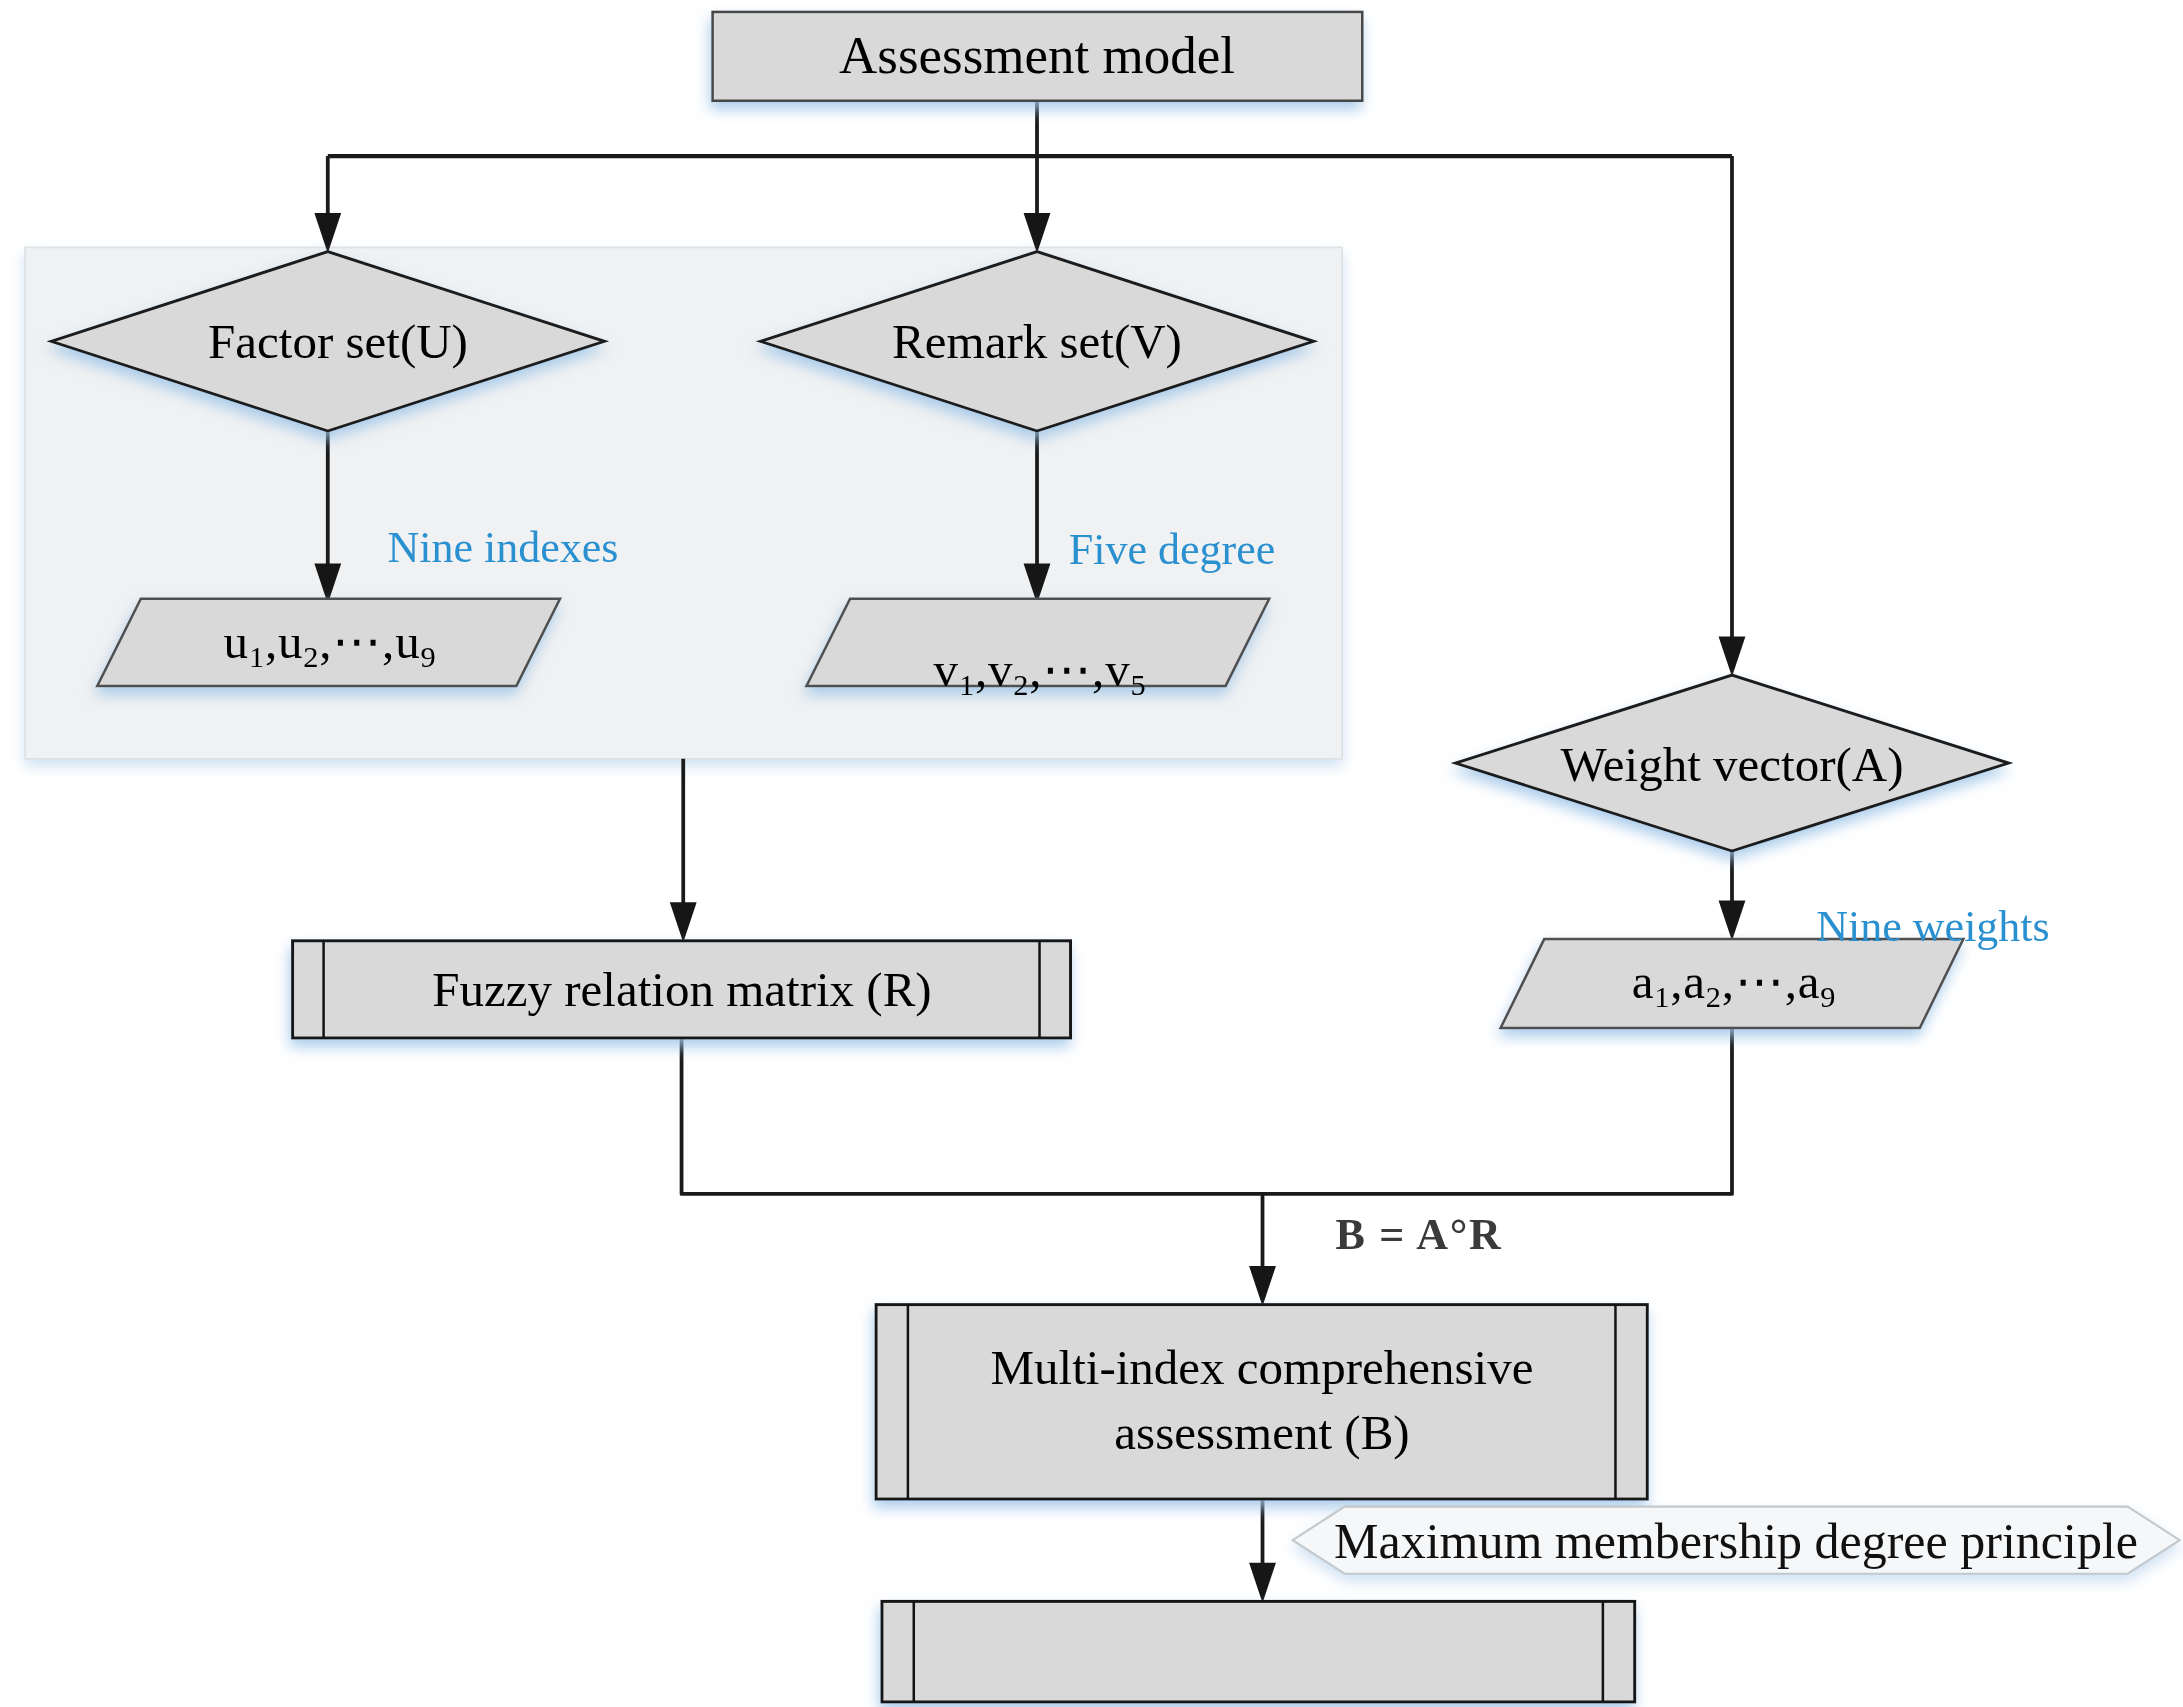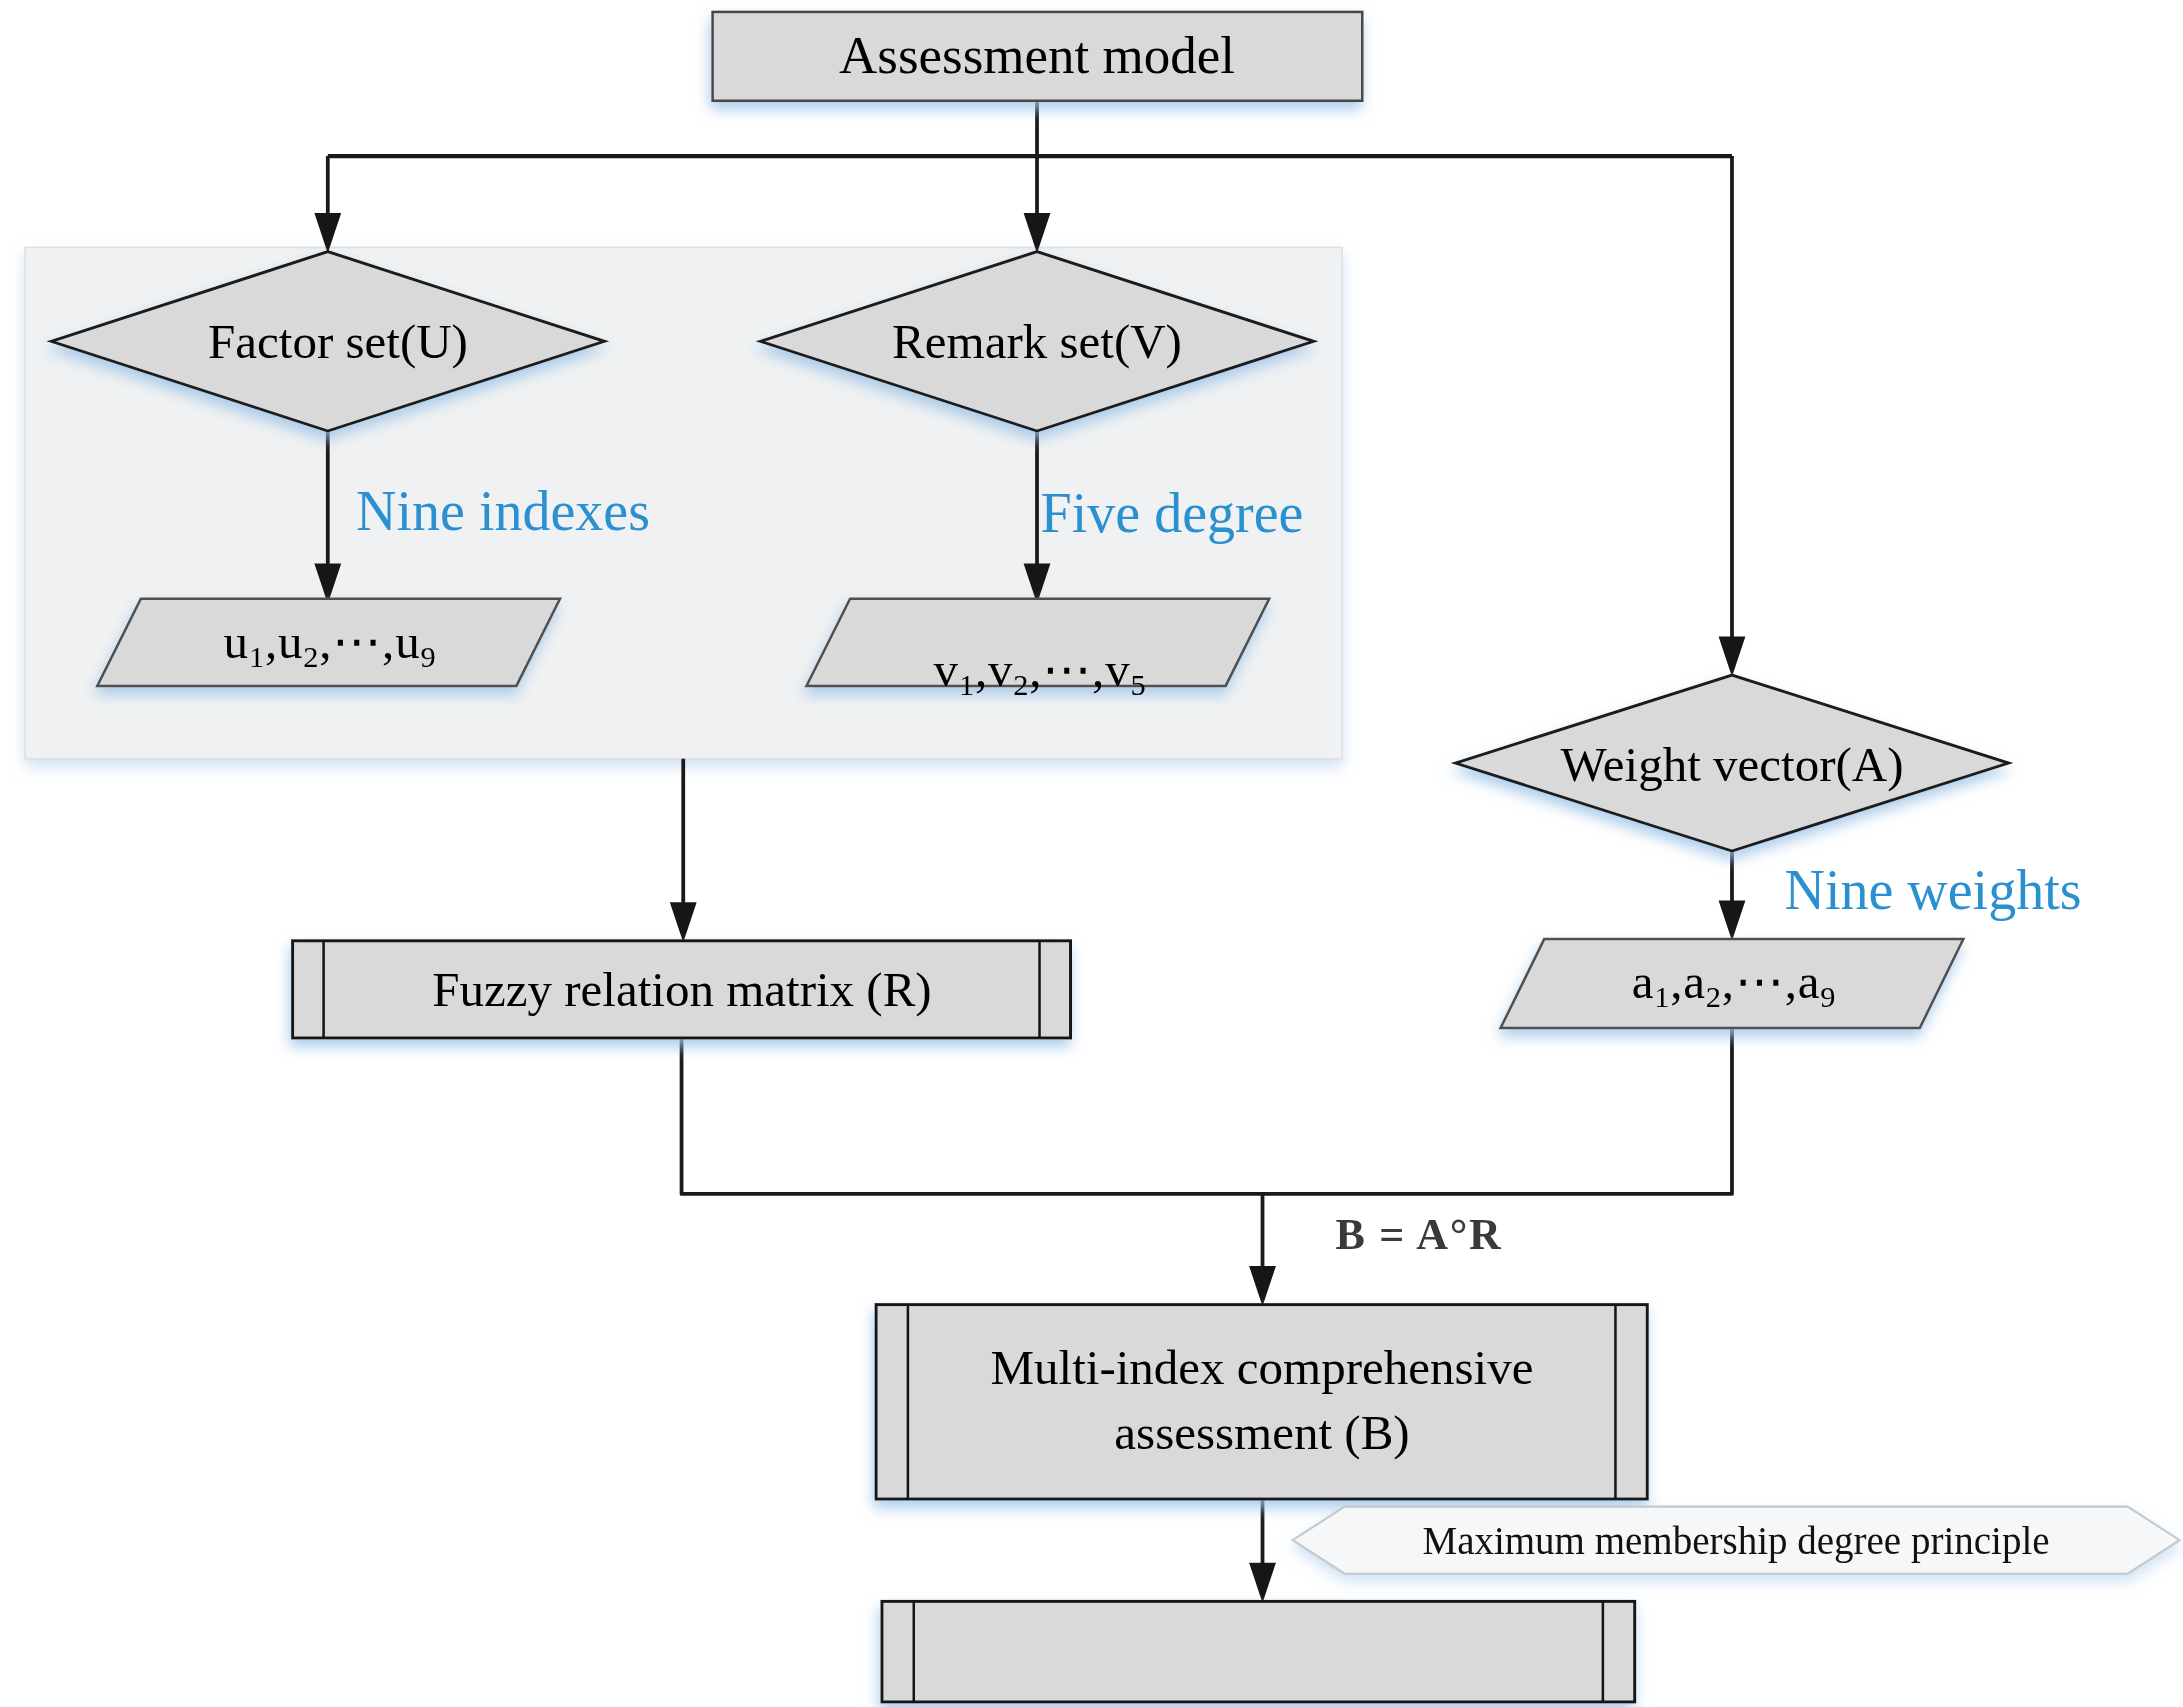--- a/index.html
+++ b/index.html
@@ -18,23 +18,23 @@
     text-align:center;
     color:#000000;
     white-space:nowrap;
     font-family:"Liberation Serif","DejaVu Serif",serif;
     line-height:1.25;
   }
   .node-lbl{font-size:49px;}
   .big-lbl{font-size:53px;}
   .para-lbl{font-size:49px;letter-spacing:0.8px;}
   .para-lbl sub{font-size:0.62em;vertical-align:-0.28em;}
-  .edge-lbl{font-size:56px;color:#2a90d0;}
+  .edge-lbl{font-size:44px;color:#2a90d0;margin-top:36px;}
   .formula-lbl{font-size:44px;font-weight:bold;color:#3a3a3a;letter-spacing:1.7px;}
-  .hex-lbl{font-size:39px;color:#111;}
+  .hex-lbl{font-size:50px;color:#111;}
   .wrap-lbl{white-space:normal;width:688px;line-height:1.32;}
 </style>
 </head>
 <body>
 
 <div class="canvas">
 
   <svg class="layer" width="2183" height="1708" viewBox="0 0 2604 2037">
     <defs>
       <filter id="shB" x="-20%" y="-20%" width="140%" height="170%">

